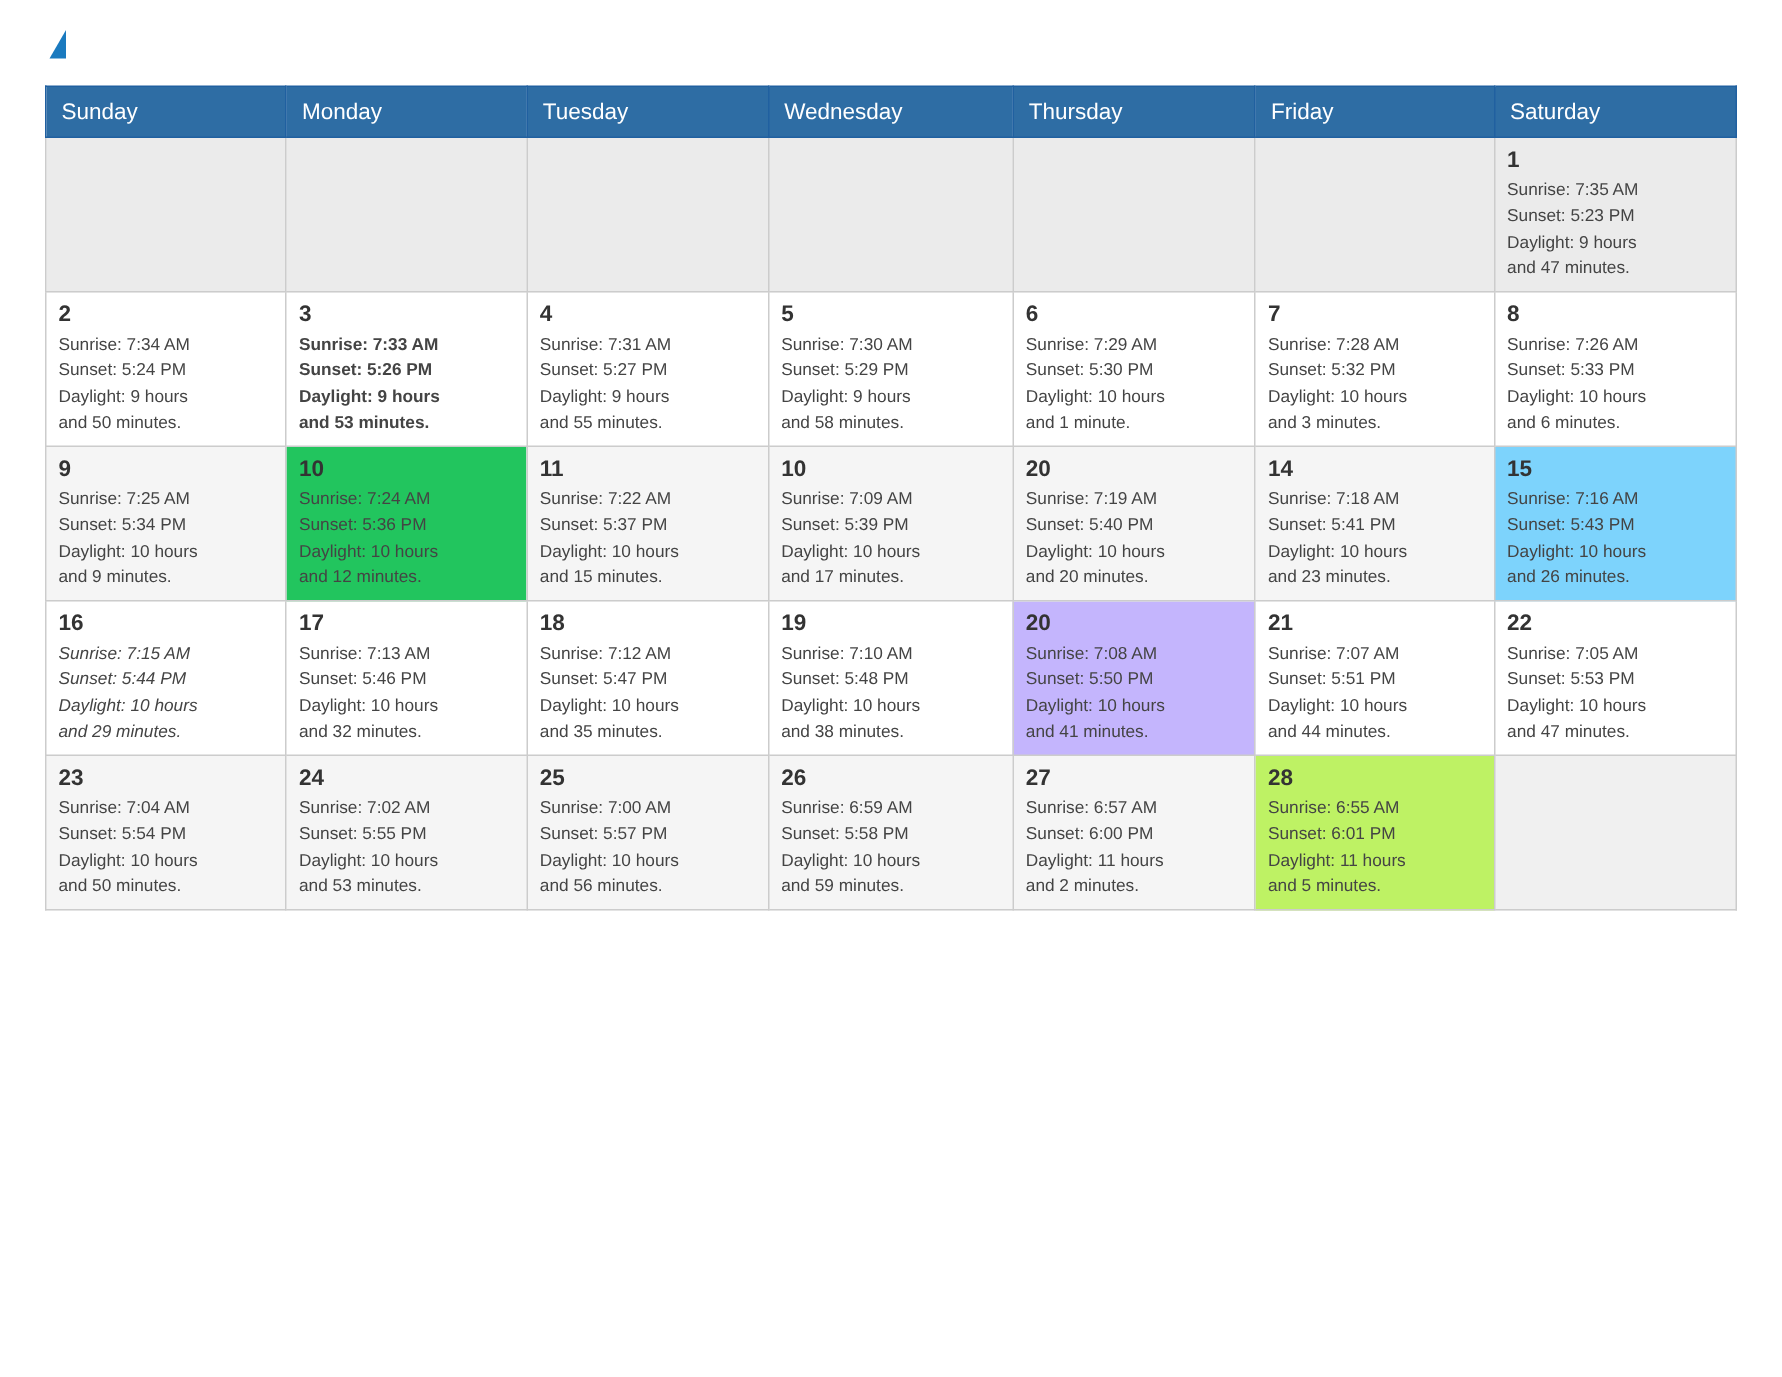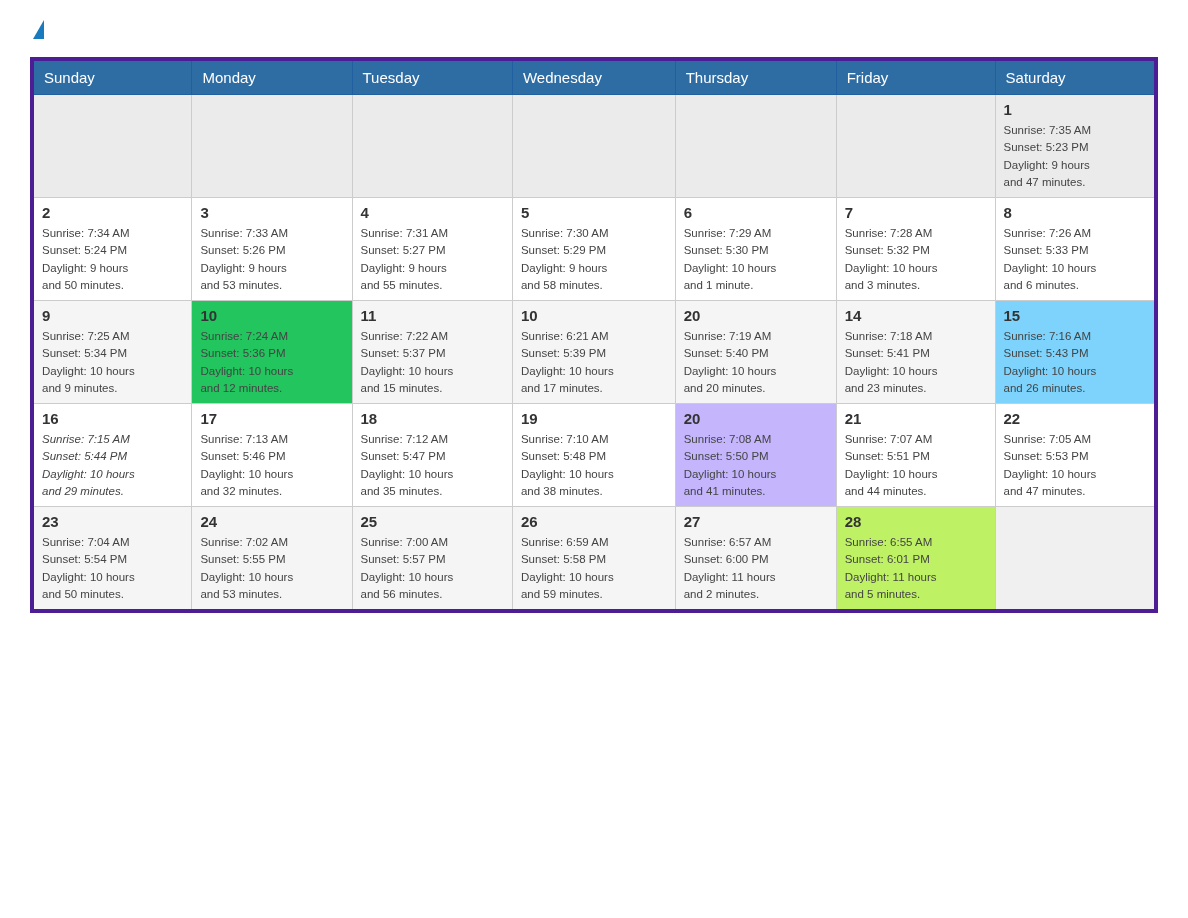--- a/index.html
+++ b/index.html
@@ -26,21 +26,21 @@
       line-height: 1.1;
     }
     .location-title {
       font-size: 20px;
       color: #555;
       margin-top: 4px;
     }
     .calendar {
       width: 100%;
       border-collapse: collapse;
-      border: 4px solid #4c1d95;
+      border: 1px solid #4c1d95;
     }
     .calendar th {
       background-color: #2e6da4;
       color: #fff;
       font-size: 15px;
       font-weight: normal;
       padding: 8px 10px;
       text-align: left;
       border: 1px solid #2060a0;
     }
@@ -156,21 +156,21 @@
       <tr class="row-even">
         <td style="background: rgb(255, 255, 255);">
           <div class="day-number">2</div>
           <div class="day-info" style="white-space: pre-line;">Sunrise: 7:34 AM
 Sunset: 5:24 PM
 Daylight: 9 hours
 and 50 minutes.</div>
         </td>
         <td style="background: rgb(255, 255, 255);">
           <div class="day-number">3</div>
-          <div class="day-info" style="white-space: pre-line;">Sunrise: 7:33 AM
+          <div class="day-info" style="white-space: pre-line; font-weight: bold;">Sunrise: 7:33 AM
 Sunset: 5:26 PM
 Daylight: 9 hours
 and 53 minutes.</div>
         </td>
         <td style="background: rgb(255, 255, 255);">
           <div class="day-number">4</div>
           <div class="day-info" style="white-space: pre-line;">Sunrise: 7:31 AM
 Sunset: 5:27 PM
 Daylight: 9 hours
 and 55 minutes.</div>
@@ -221,21 +221,21 @@
         </td>
         <td style="background: rgb(245, 245, 245);">
           <div class="day-number">11</div>
           <div class="day-info" style="white-space: pre-line;">Sunrise: 7:22 AM
 Sunset: 5:37 PM
 Daylight: 10 hours
 and 15 minutes.</div>
         </td>
         <td style="background: rgb(245, 245, 245);">
           <div class="day-number">10</div>
-          <div class="day-info" style="white-space: pre-line;">Sunrise: 6:21 AM
+          <div class="day-info" style="white-space: pre-line;">Sunrise: 7:09 AM
 Sunset: 5:39 PM
 Daylight: 10 hours
 and 17 minutes.</div>
         </td>
         <td style="background: rgb(245, 245, 245);">
           <div class="day-number">20</div>
           <div class="day-info" style="white-space: pre-line;">Sunrise: 7:19 AM
 Sunset: 5:40 PM
 Daylight: 10 hours
 and 20 minutes.</div>

